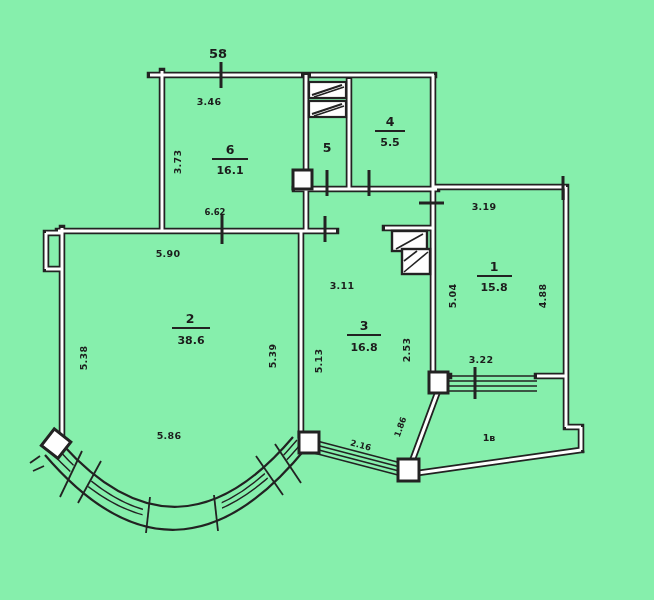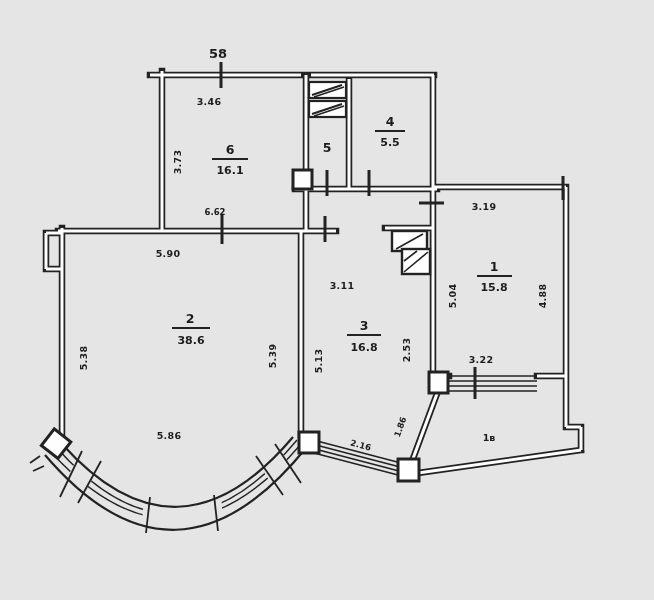--- a/index.html
+++ b/index.html
@@ -1,16 +1,16 @@
 <!DOCTYPE html>
 <html><head>
 <meta charset="utf-8">
 <style>
   html,body{margin:0;padding:0;background:#ffffff;}
-  .page{width:654px;height:600px;background:#e5e5e5;position:relative;overflow:hidden;
+  .page{width:654px;height:600px;background:#86efac;position:relative;overflow:hidden;
         font-family:"DejaVu Sans", sans-serif;}
   svg{display:block;}
   text{fill:#1c1c1c;font-family:"DejaVu Sans", sans-serif;}
   .dim{font-size:9.5px;font-weight:600;letter-spacing:0.3px;}
   .dim-sm{font-size:8.5px;font-weight:600;}
   .roomnum{font-size:12.5px;font-weight:700;}
   .roomarea{font-size:11px;font-weight:700;}
   .balc{font-size:9.5px;font-weight:700;}
   .unit{font-size:13px;font-weight:700;}
 </style>

